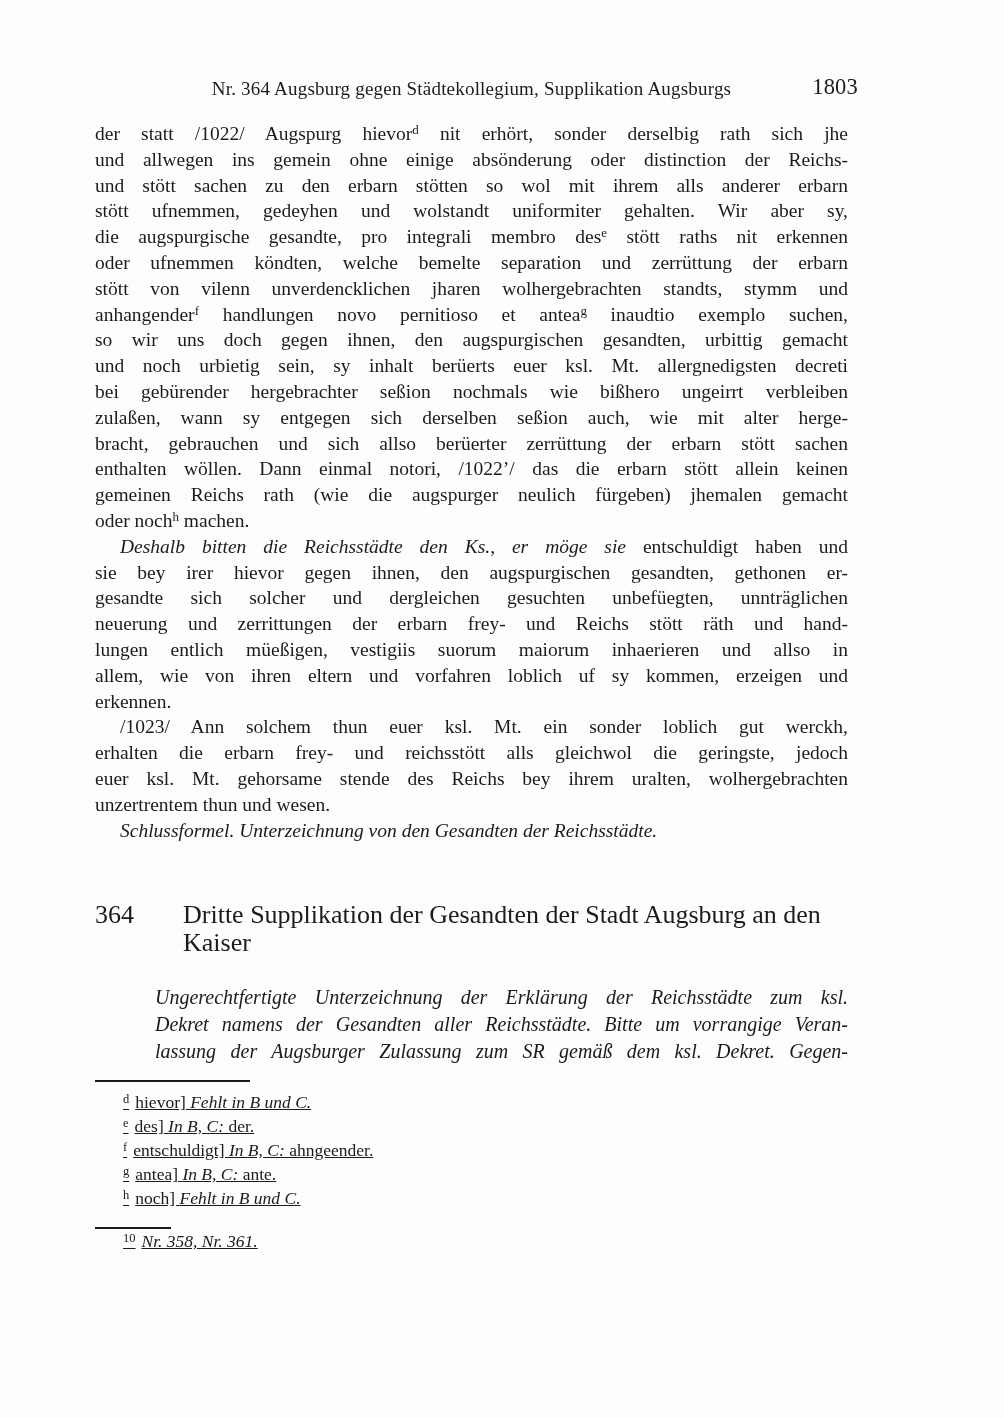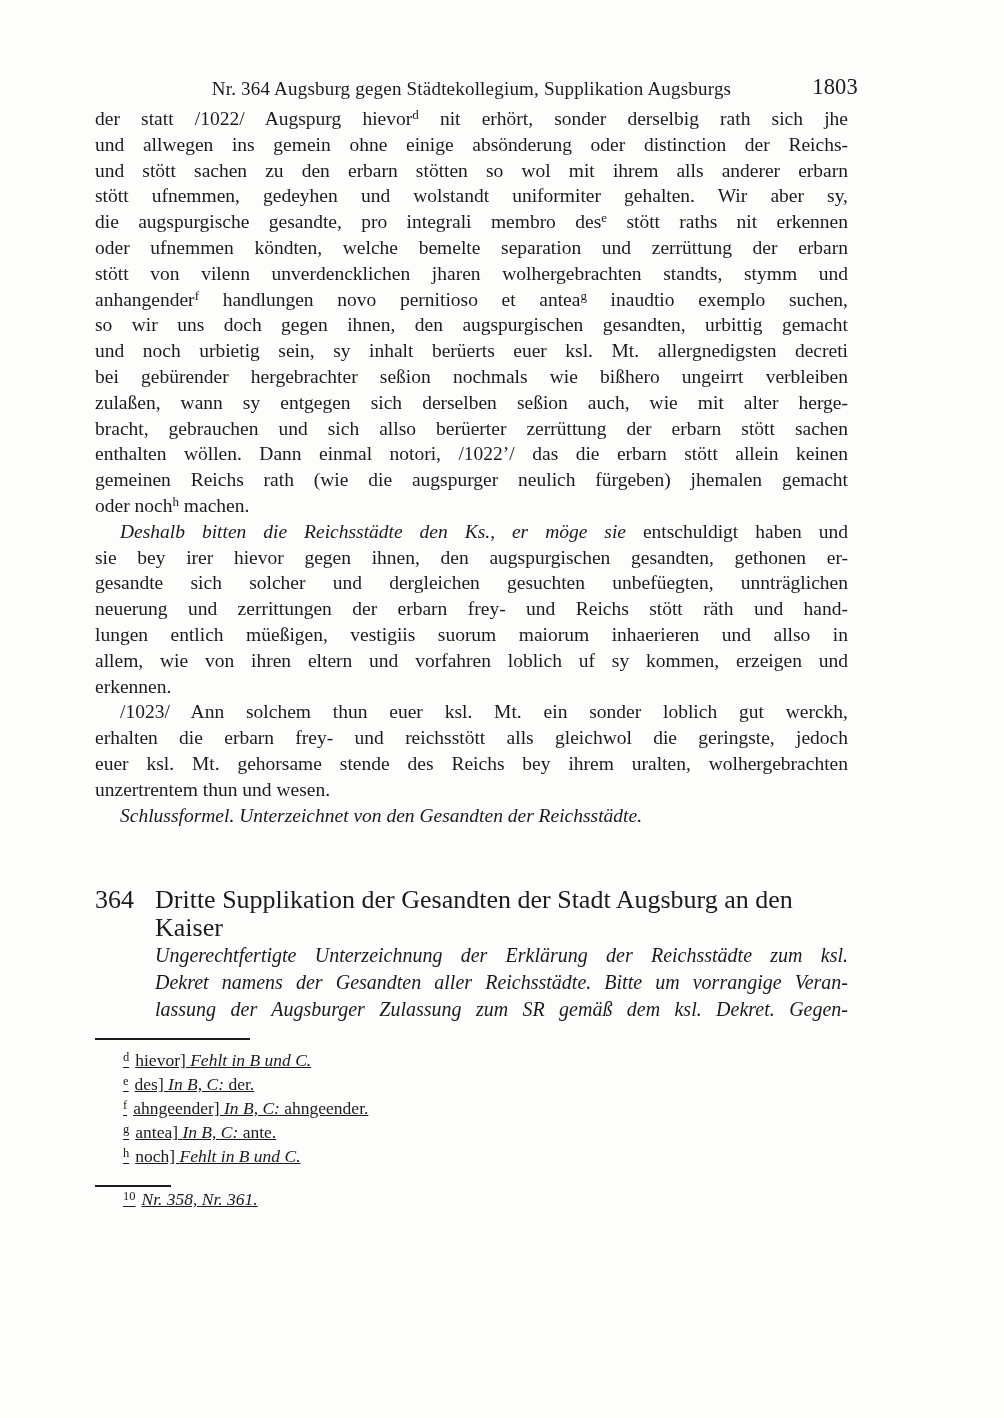--- a/index.html
+++ b/index.html
@@ -12,39 +12,39 @@
   }
   .page { position: relative; width: 1004px; height: 1141px; }
   .content { position: absolute; left: 95px; top: 0; width: 753px; }
 
   
   .running-head { position: relative; margin-top: 78px; height: 24px; font-size: 19px; letter-spacing: 0.2px; }
   .rh-title { display: block; text-align: center; }
   .rh-page { position: absolute; right: -10px; top: -4px; font-size: 22.5px; margin-left: 37px; }
 
   
-  .body-text { margin-top: 4px; font-size: 19.5px; }
+  .body-text { margin-top: 19px; font-size: 19.5px; }
   .line {
     text-align: justify;
     text-align-last: justify;
     line-height: 25.8px; height: 25.8px;
     overflow: hidden;
   }
   .line.last { text-align-last: left; }
   .line.indent { text-indent: 25px; }
   sup { font-size: 13px; line-height: 0; vertical-align: 6px; }
   .it { font-style: italic; }
 
   
   .section-heading { display: flex; margin-top: 58px; font-size: 26px; font-weight: normal; line-height: 28px; }
   .sec-num { width: 60px; flex: none; }
-  .sec-title { flex: 1; }
+  .sec-title { flex: 1; margin-left: 28px; }
 
   
-  .abstract { margin-left: 60px; font-size: 20px; font-family: Liberation Serif, serif; }
+  .abstract { margin-top: 27px; margin-left: 60px; font-size: 20px; font-family: Liberation Serif, serif; }
   .abstract .line { line-height: 26.6px; height: 26.6px; }
 
   
   .fn-rule { border: none; border-top: 2px solid #1b1b1b; margin: 0; }
   .rule1 { margin-top: 16px; width: 155px; }
   .rule2 { margin-top: 17px; width: 76px; }
 
   
   .fn-letters { margin-top: 8px; font-size: 17.5px; }
   .fn-num { font-size: 17.5px; }
@@ -90,40 +90,40 @@
           <div class="line"><span>allem, wie von ihren eltern und vorfahren loblich uf sy kommen, erzeigen und</span></div>
           <div class="line last"><span>erkennen.</span></div>
         </div>
       <div class="para">
           <div class="line indent"><span>/1023/ Ann solchem thun euer ksl. Mt. ein sonder loblich gut werckh,</span></div>
           <div class="line"><span>erhalten die erbarn frey- und reichsstött alls gleichwol die geringste, jedoch</span></div>
           <div class="line"><span>euer ksl. Mt. gehorsame stende des Reichs bey ihrem uralten, wolhergebrachten</span></div>
           <div class="line last"><span>unzertrentem thun und wesen.</span></div>
         </div>
       <div class="para">
-          <div class="line last indent"><span class="it">Schlussformel. Unterzeichnet von den Gesandten der Reichsstädte.</span></div>
+          <div class="line last indent"><span class="it">Schlussformel. Unterzeichnung von den Gesandten der Reichsstädte.</span></div>
         </div>
     </section>
 
     <div class="section-heading">
       <span class="sec-num">364</span>
       <span class="sec-title">Dritte Supplikation der Gesandten der Stadt Augsburg an den Kaiser</span>
     </div>
 
     <section class="abstract">
         <div class="line"><span class="it">Ungerechtfertigte Unterzeichnung der Erklärung der Reichsstädte zum ksl.</span></div>
         <div class="line"><span class="it">Dekret namens der Gesandten aller Reichsstädte. Bitte um vorrangige Veran-</span></div>
         <div class="line"><span class="it">lassung der Augsburger Zulassung zum SR gemäß dem ksl. Dekret. Gegen-</span></div>
       </section>
 
     <hr class="fn-rule rule1">
     <section class="fn-letters">
         <div class="fn-line"><sup>d</sup><span>hievor] </span><span class="it">Fehlt in B und C.</span></div>
         <div class="fn-line"><sup>e</sup><span>des] </span><span class="it">In B, C:</span><span> der.</span></div>
-        <div class="fn-line"><sup>f</sup><span>ahngeender] </span><span class="it">In B, C:</span><span> ahngeender.</span></div>
+        <div class="fn-line"><sup>f</sup><span>entschuldigt] </span><span class="it">In B, C:</span><span> ahngeender.</span></div>
         <div class="fn-line"><sup>g</sup><span>antea] </span><span class="it">In B, C:</span><span> ante.</span></div>
         <div class="fn-line"><sup>h</sup><span>noch] </span><span class="it">Fehlt in B und C.</span></div>
       </section>
 
     <hr class="fn-rule rule2">
     <section class="fn-num">
         <div class="fn-line"><sup>10</sup><span class="it">Nr. 358, Nr. 361.</span></div>
       </section>
 
   </div>

